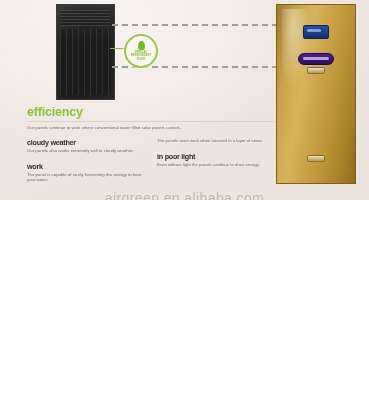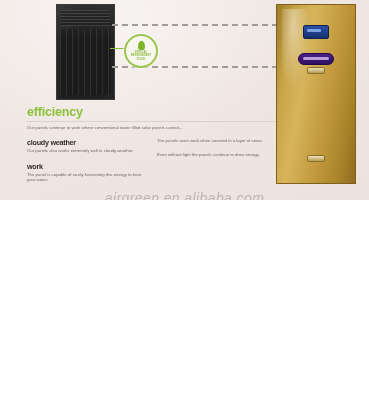--- a/index.html
+++ b/index.html
@@ -123,21 +123,20 @@
   .eff-col{width:116px;}
   .eff-item{margin-bottom:8px;}
   .eff-h{font-size:7.2px;font-weight:bold;color:#2f2c2a;margin:0 0 1px 0;letter-spacing:-.25px;}
   .eff-p{font-size:4.3px;color:#6d6865;line-height:5.6px;margin:0;}
 
   
   .watermark{
     position:absolute;left:0;top:190px;width:369px;text-align:center;
     font-size:14px;color:rgba(120,120,120,.42);letter-spacing:.4px;
     user-select:none;
-    font-style:italic;
   }
 
   
   .bottom-panel{
     position:absolute;left:0;top:200px;width:369px;height:200px;background:#ffffff;
   }
   .hairline{position:absolute;left:0;top:200px;width:369px;height:1px;background:#e2e2e2;}
 </style>
 </head>
 <body>
@@ -186,20 +185,21 @@
           <div class="eff-item">
             <div class="eff-h">work</div>
             <div class="eff-p">The panel is capable of easily harvesting this energy to heat your water.</div>
           </div>
         </div>
         <div class="eff-col">
           <div class="eff-item">
             <div class="eff-p">The panels even work when covered in a layer of snow.</div>
           </div>
           <div class="eff-item">
+            <div class="eff-h">in poor light</div>
             <div class="eff-p">Even without light the panels continue to draw energy.</div>
           </div>
         </div>
       </div>
     </div>
 
     <div class="watermark">airgreen.en.alibaba.com</div>
   </div>
 
   <div class="hairline"></div>

